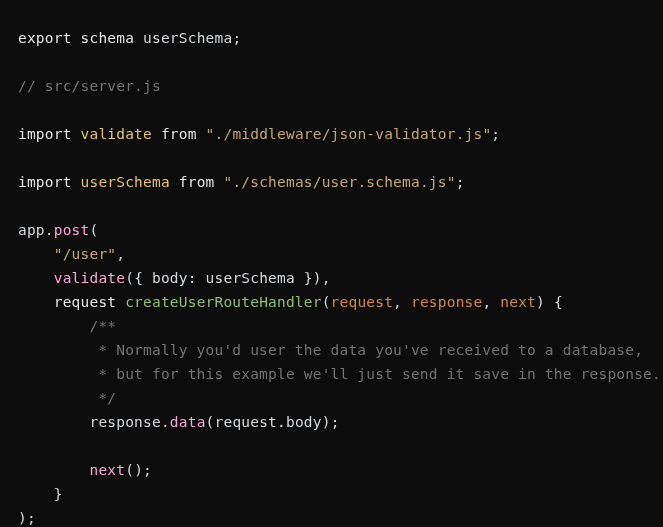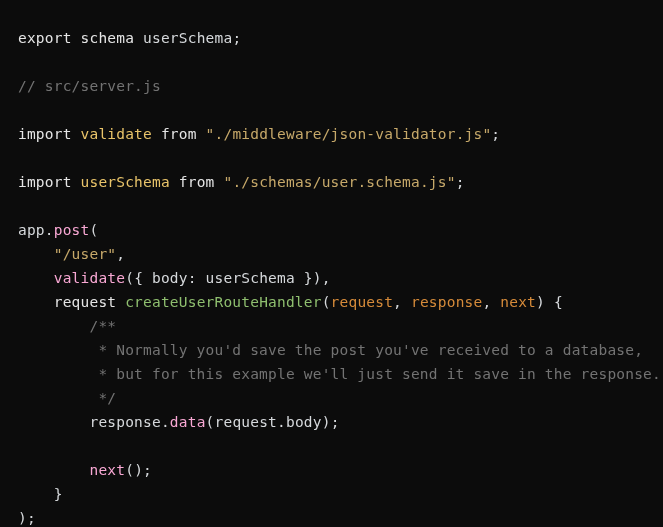--- a/index.html
+++ b/index.html
@@ -39,20 +39,20 @@
 
 <span class="line"><span class="tok-kw">import</span> <span class="tok-kw2">validate</span> <span class="tok-kw">from</span> <span class="tok-str">"./middleware/json-validator.js"</span><span class="tok-punct">;</span></span>
 
 <span class="line"><span class="tok-kw">import</span> <span class="tok-kw2">userSchema</span> <span class="tok-kw">from</span> <span class="tok-str">"./schemas/user.schema.js"</span><span class="tok-punct">;</span></span>
 
 <span class="line"><span class="tok-ident">app</span><span class="tok-punct">.</span><span class="tok-method">post</span><span class="tok-punct">(</span></span>
 <span class="line">    <span class="tok-str">"/user"</span><span class="tok-punct">,</span></span>
 <span class="line">    <span class="tok-method">validate</span><span class="tok-punct">(</span><span class="tok-punct">{ </span><span class="tok-ident">body</span><span class="tok-punct">:</span> <span class="tok-ident">userSchema</span><span class="tok-punct"> }</span><span class="tok-punct">)</span><span class="tok-punct">,</span></span>
 <span class="line">    <span class="tok-kw">request</span> <span class="tok-func">createUserRouteHandler</span><span class="tok-punct">(</span><span class="tok-param">request</span><span class="tok-punct">,</span> <span class="tok-param">response</span><span class="tok-punct">,</span> <span class="tok-param">next</span><span class="tok-punct">)</span><span class="tok-punct"> {</span></span>
 <span class="line">        <span class="tok-comment">/**</span></span>
-<span class="line">        <span class="tok-comment"> * Normally you'd save the post you've received to a database,</span></span>
+<span class="line">        <span class="tok-comment"> * Normally you'd user the data you've received to a database,</span></span>
 <span class="line">        <span class="tok-comment"> * but for this example we'll just send it save in the response.</span></span>
 <span class="line">        <span class="tok-comment"> */</span></span>
 <span class="line">        <span class="tok-ident">response</span><span class="tok-punct">.</span><span class="tok-method">data</span><span class="tok-punct">(</span><span class="tok-ident">request</span><span class="tok-punct">.</span><span class="tok-ident">body</span><span class="tok-punct">)</span><span class="tok-punct">;</span></span>
 
 <span class="line">        <span class="tok-method">next</span><span class="tok-punct">(</span><span class="tok-punct">)</span><span class="tok-punct">;</span></span>
 <span class="line">    <span class="tok-punct">}</span></span>
 <span class="line"><span class="tok-punct">)</span><span class="tok-punct">;</span></span></pre>
 
 </body></html>

